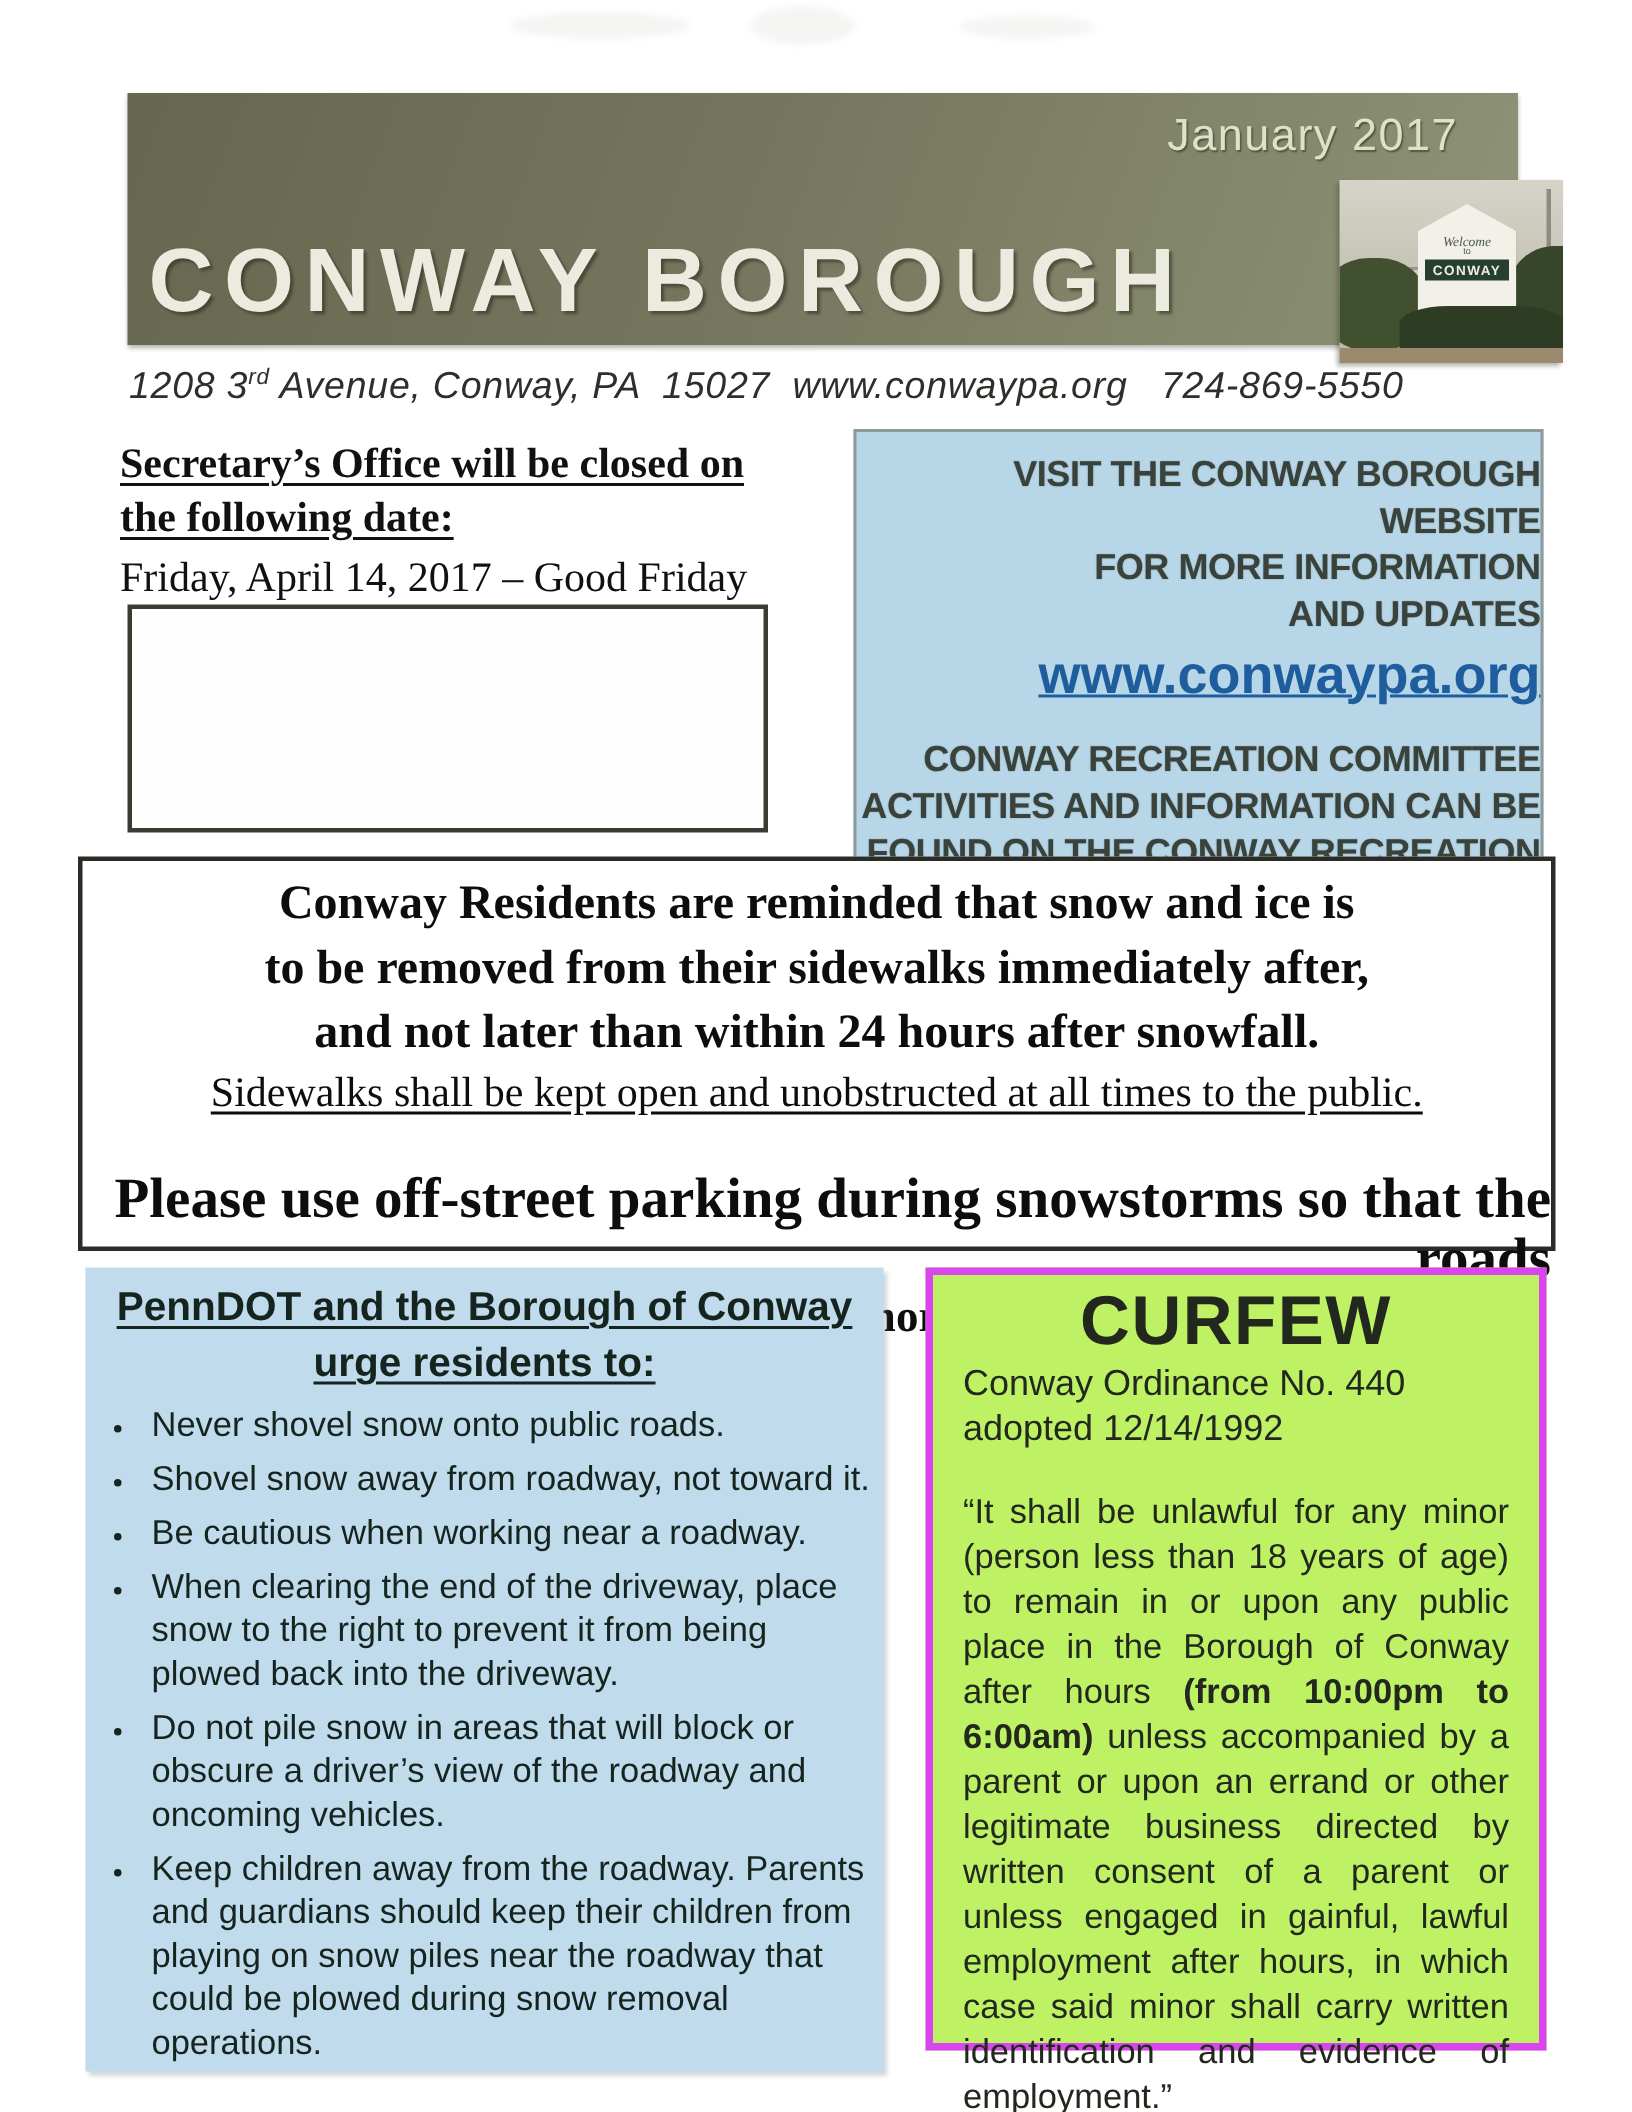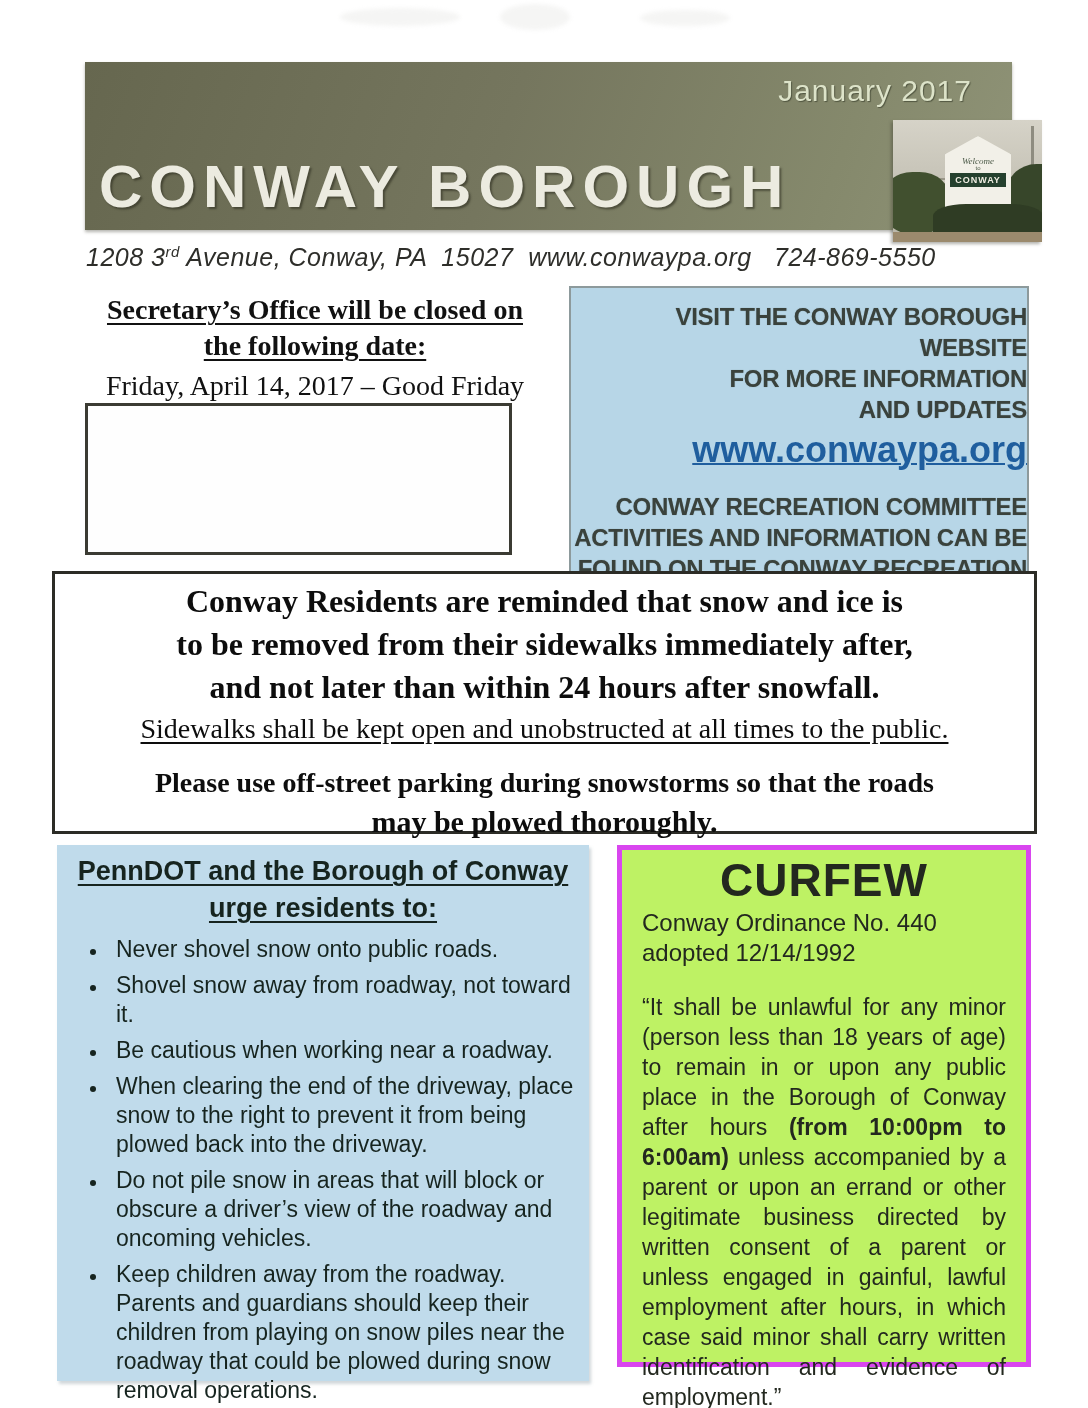--- a/index.html
+++ b/index.html
@@ -37,21 +37,21 @@
   .photo .sign .t{font-size:6px;color:#4c5a48;line-height:5px;}
   .photo .sign .n{margin:2px auto 0;width:56px;background:#25402e;color:#f0ede2;font-size:9px;
                   font-weight:bold;letter-spacing:1px;padding:2px 0;}
 
   
   .address{position:absolute;left:86px;top:243px;font-size:25px;font-style:italic;
            color:#2e2e2a;white-space:pre;letter-spacing:.5px;}
   .address sup{font-size:15px;}
 
   
-  .secretary{position:absolute;left:80px;top:292px;width:470px;text-align:center;
+  .secretary{position:absolute;left:80px;top:292px;width:470px;text-align:left;
              font-family:"Liberation Serif",serif;color:#111;}
   .sec-line{font-size:28px;font-weight:bold;text-decoration:underline;
             text-decoration-thickness:2px;text-underline-offset:4px;line-height:36px;}
   .sec-date{font-size:28px;line-height:40px;margin-top:2px;}
 
   
   .empty-box{position:absolute;left:85px;top:403px;width:421px;height:146px;
              border:3px solid #3b3b33;background:#fefefe;}
 
   
@@ -65,29 +65,29 @@
   .wb-gap{height:20px;}
   .wb-link2{font-size:25px;margin-top:2px;}
 
   
   .snowbox{position:absolute;left:52px;top:571px;width:979px;height:251px;
            border:3px solid #2c2c26;background:#fff;text-align:center;
            font-family:"Liberation Serif",serif;color:#0d0d0d;padding-top:6px;}
   .sn-bold{font-size:32px;font-weight:bold;line-height:43px;}
   .sn-under{font-size:28px;line-height:40px;text-decoration:underline;
             text-decoration-thickness:2px;text-underline-offset:4px;}
-  .sn-park{font-size:28px;font-weight:bold;line-height:40px;margin-top:14px;}
+  .sn-park{font-size:38px;font-weight:bold;line-height:40px;margin-top:30px;text-align:right;}
   .sn-park2{font-size:30px;font-weight:bold;line-height:38px;}
 
   
   .penndot{position:absolute;left:57px;top:845px;width:532px;height:528px;
            background:#c0dbeb;color:#16241f;padding-top:8px;box-shadow:2px 3px 3px rgba(120,140,150,.35);}
   .pd-head{font-size:27px;font-weight:bold;text-align:center;line-height:37px;
            text-decoration:underline;text-decoration-thickness:2px;text-underline-offset:4px;}
-  .pd-list{margin:8px 0 0 0;padding-left:51px;list-style:disc outside;}
+  .pd-list{margin:8px 0 0 0;padding-left:36px;list-style:disc outside;}
   .pd-list li{font-size:23px;line-height:29px;margin-bottom:7px;padding-left:8px;}
   .pd-list li::marker{font-size:19px;}
 
   
   .curfew{position:absolute;left:617px;top:845px;width:414px;height:522px;
           border:5px solid #d946ef;background:#bef264;color:#23281f;padding:2px 20px;box-sizing:border-box;}
   .cf-title{font-size:46px;font-weight:bold;text-align:center;letter-spacing:1px;line-height:56px;}
   .cf-sub{font-size:24px;text-align:left;line-height:30px;}
   .cf-body{font-size:23px;line-height:30px;text-align:justify;margin:24px 0 0 0;}
   .cf-reminder{font-size:31px;text-align:center;line-height:40px;margin-top:22px;}

